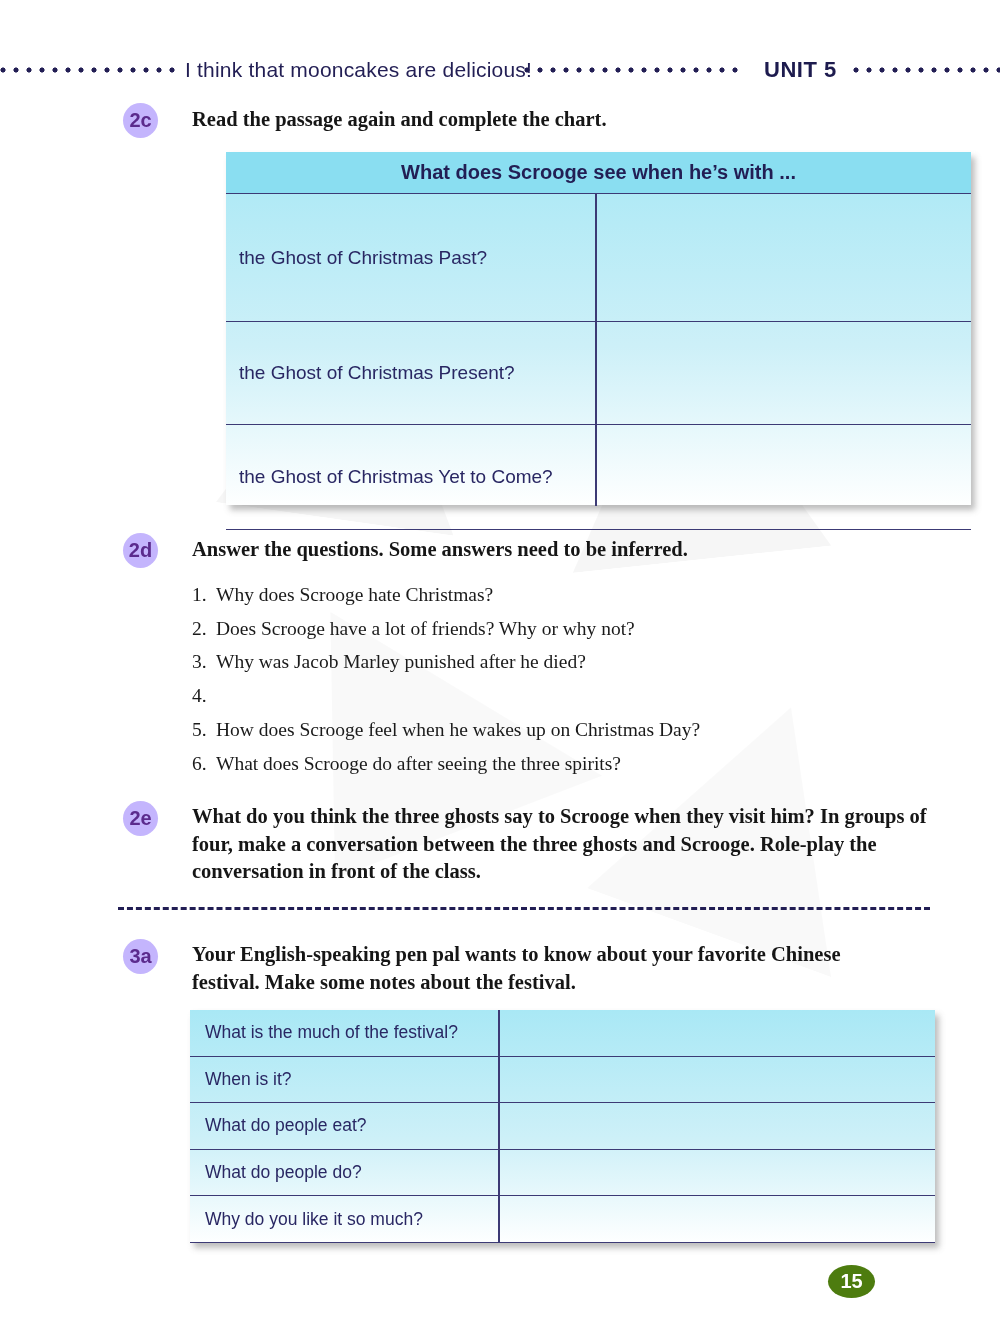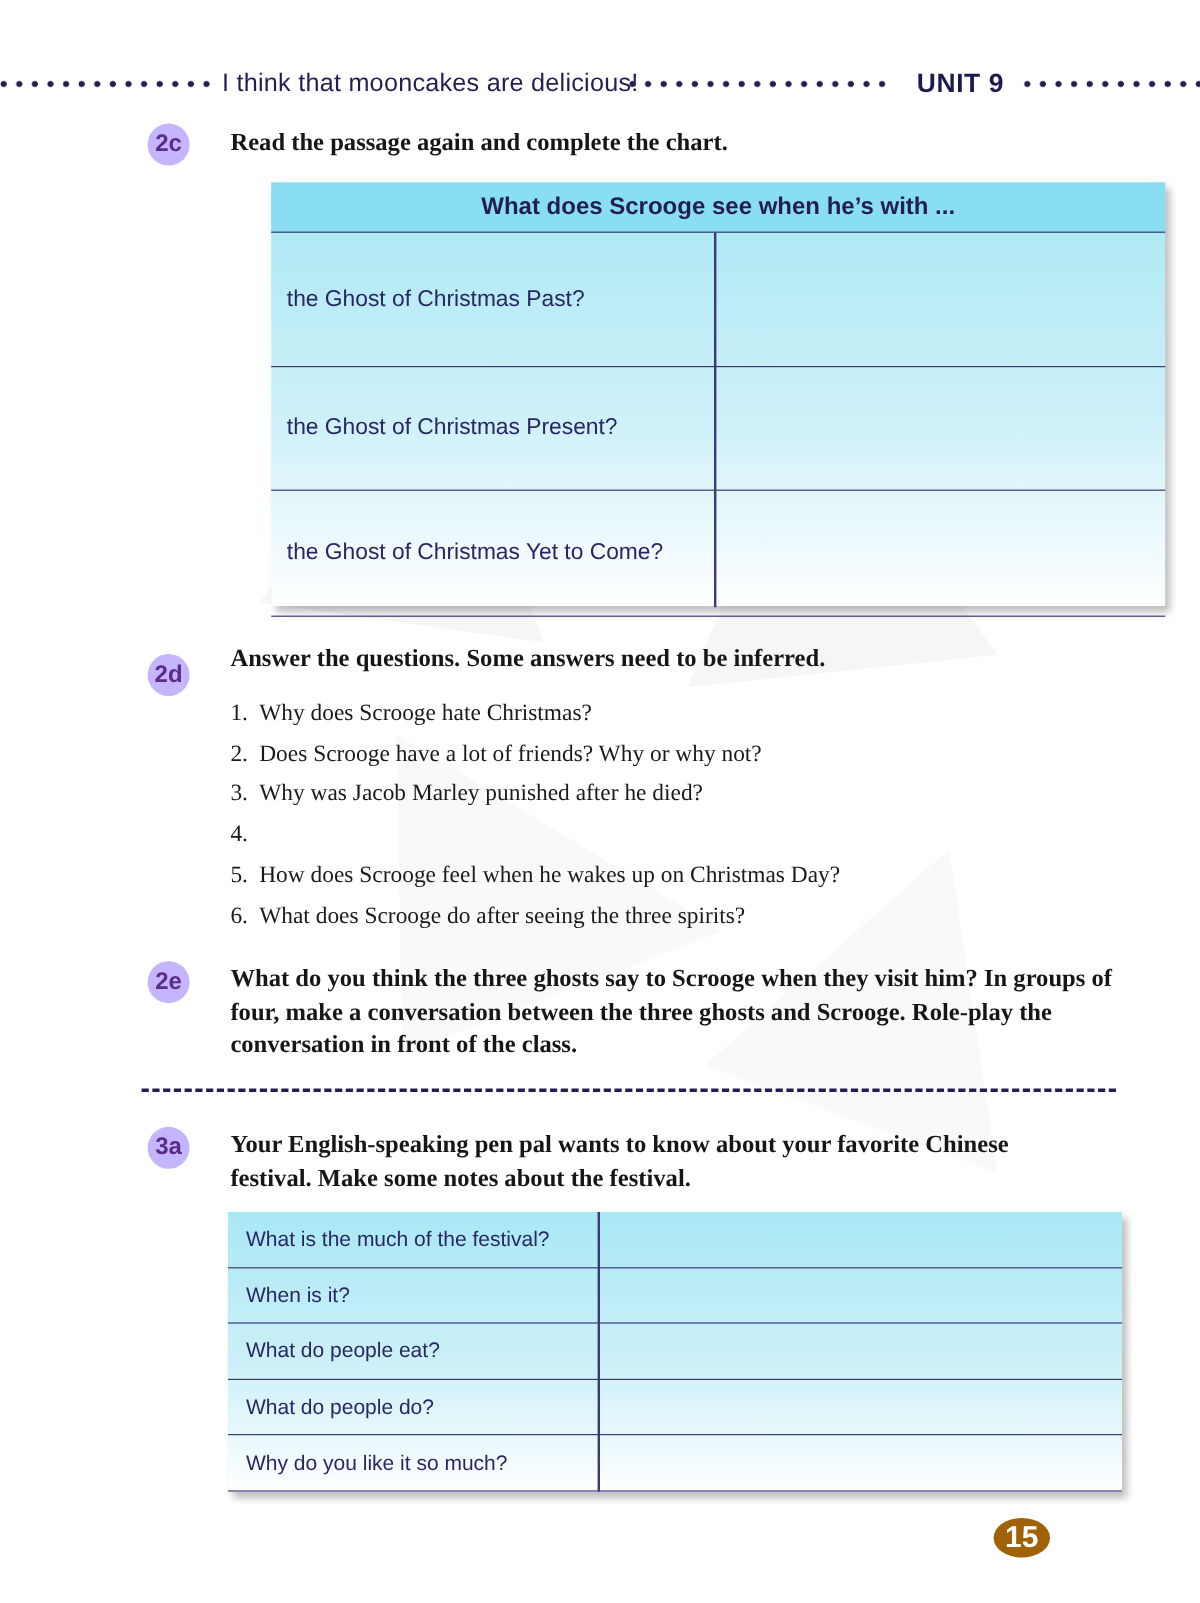--- a/index.html
+++ b/index.html
@@ -26,23 +26,23 @@
   .hdr-title{color:#221e54;font-size:21px;letter-spacing:0.2px;}
   .hdr-unit{color:#1d1b4e;font-size:22px;font-weight:bold;letter-spacing:0.5px;}
 
   
   .badge{
     width:35px;height:35px;border-radius:50%;background:#c4b5fd;
     display:flex;align-items:center;justify-content:center;
     color:#5b2b8d;font-weight:bold;font-size:20px;font-family:"Liberation Sans",sans-serif;
   }
   .pgbadge{
-    width:47px;height:33px;border-radius:50%;background:#a16207;
+    width:47px;height:33px;border-radius:50%;background:#4d7c0f;
     display:flex;align-items:center;justify-content:center;
-    color:#ffffff;font-weight:bold;font-size:25px;
+    color:#ffffff;font-weight:bold;font-size:20px;
   }
 
   
   .instr{
     font-family:"Liberation Serif","DejaVu Serif",serif;
     font-weight:bold;color:#161616;font-size:20.5px;line-height:27.6px;
   }
 
   
   .qrow{display:flex;height:33.8px;align-items:center;
@@ -76,43 +76,43 @@
 <body>
 
 <div class="wm wm-t1"></div>
 <div class="wm wm-t2"></div>
 <div class="wm wm-t3"></div>
 <div class="wm wm-t4"></div>
 
 <div class="abs dots" style="left:0;top:67px;width:180px;"></div>
 <div class="abs hdr-title" style="left:185px;top:58px;">I think that mooncakes are delicious!</div>
 <div class="abs dots" style="left:524px;top:67px;width:220px;"></div>
-<div class="abs hdr-unit" style="left:764px;top:57px;">UNIT 9</div>
+<div class="abs hdr-unit" style="left:764px;top:57px;">UNIT 5</div>
 <div class="abs dots" style="left:853px;top:67px;width:147px;"></div>
 
 <div class="abs badge" style="left:123px;top:103px;">2c</div>
 <div class="abs instr" style="left:192px;top:106px;">Read the passage again and complete the chart.</div>
 
 <div class="abs ctable" style="left:190px;top:152px;width:745px;height:353px;margin-left:36px;">
   <div class="t1-header">What does Scrooge see when he’s with ...</div>
   <div class="t1-body">
-    <div class="t1-row" style="height:112px;">
+    <div class="t1-row" style="height:128px;">
       <span>the Ghost of Christmas Past?</span>
     </div>
     <div class="t1-row" style="height:103px;align-items:center;">
       <span>the Ghost of Christmas Present?</span>
     </div>
     <div class="t1-row" style="height:105px;">
       <span>the Ghost of Christmas Yet to Come?</span>
     </div>
     <div class="vline" style="left:369px;"></div>
   </div>
 </div>
 
-<div class="abs badge" style="left:123px;top:533px;margin-top:12px;">2d</div>
+<div class="abs badge" style="left:123px;top:533px;">2d</div>
 <div class="abs instr" style="left:192px;top:536px;">Answer the questions. Some answers need to be inferred.</div>
 
 <div class="abs" style="left:192px;top:578px;">
   <div class="qrow">
     <span class="qnum">1.</span>
     <span class="qtxt">Why does Scrooge hate Christmas?</span>
   </div>
   <div class="qrow">
     <span class="qnum">2.</span>
     <span class="qtxt">Does Scrooge have a lot of friends? Why or why not?</span>

